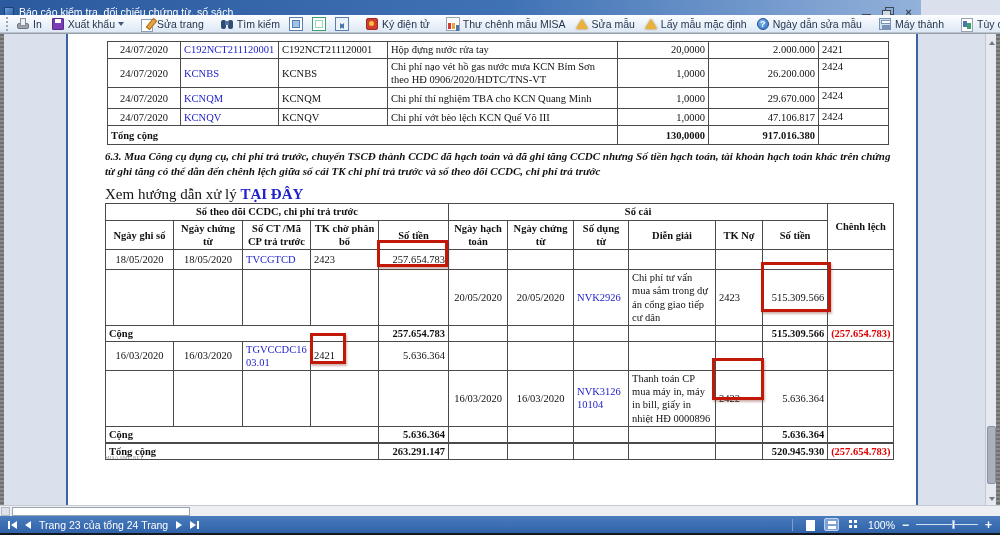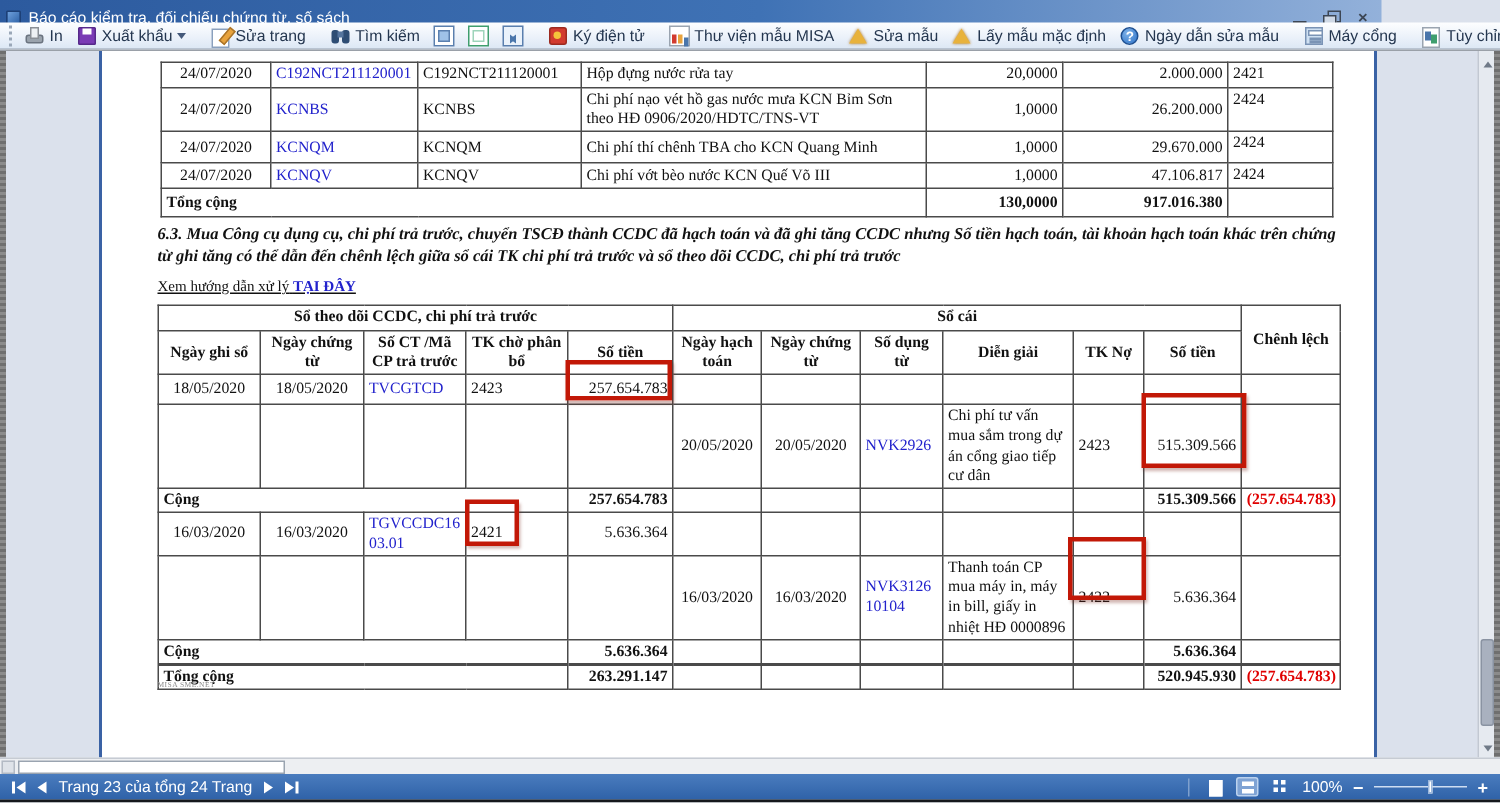--- a/index.html
+++ b/index.html
@@ -77,21 +77,21 @@
   .t2 { position:absolute; left:37px; top:169px; width:788px;padding-left:44px; }
   .c { text-align:center;margin-top:20px; } .r { text-align:right; } .b { font-weight:bold; }
   .link { color:#2222cc; cursor:pointer; }
   .brk { word-break:break-all; }
   .tk-top { vertical-align:top; }
   .hd { font-weight:bold; text-align:center; }
   .neg { color:#e00000; font-weight:bold; text-align:center; }
   .thick td { border-top-width:2px; }
 
   .sec-heading { position:absolute; left:37px; top:115px; width:792px; font-weight:bold; font-style:italic; font-size:11px; line-height:1.32; }
-  .sec-hint { position:absolute; left:37px; top:152px; font-size:10px;text-decoration:underline; }
+  .sec-hint { position:absolute; left:37px; top:152px; font-size:15px; }
   .sec-hint .hl { color:#2222cc; font-weight:bold; }
   .doc-footer { position:absolute; left:37px; top:421px; font-size:5px; color:#8a8a8a; letter-spacing:.3px; }
   .page-num { position:absolute; left:37px; top:411px; width:778px; text-align:right; font-size:11px; }
 
   
   .redbox { position:absolute; border:3px solid #c21807; box-shadow:1px 2px 2px rgba(120,40,30,.35); z-index:5; }
 
   
   .hscroll { position:absolute; left:0; top:505px; width:1000px; height:11px; background:#edeff2; border-top:1px solid #c6cbd3; }
   .hs-btn { position:absolute; left:1px; top:1px; width:9px; height:9px; background:#dfe3e9; border:1px solid #b3bac4; }
@@ -162,38 +162,38 @@
       <span class="ic ic-v3"></span>
     </div>
   <span class="tb-sep"></span>
   <div class="tb-item">
     <span class="ic ic-sign"></span>
     <span>Ký điện tử</span>
   </div>
   <span class="tb-sep"></span>
   <div class="tb-item">
     <span class="ic ic-chart"></span>
-    <span>Thư viện mẫu MISA</span>
+    <span>Thư chênh mẫu MISA</span>
   </div>
   <div class="tb-item">
     <span class="ic ic-tri"></span>
     <span>Sửa mẫu</span>
   </div>
   <div class="tb-item">
     <span class="ic ic-tri"></span>
     <span>Lấy mẫu mặc định</span>
   </div>
   <div class="tb-item">
     <span class="ic ic-help"></span>
     <span>Ngày dẫn sửa mẫu</span>
   </div>
   <span class="tb-sep"></span>
   <div class="tb-item">
     <span class="ic ic-calc"></span>
-    <span>Máy cổng</span>
+    <span>Máy thành</span>
   </div>
   <span class="tb-sep"></span>
   <div class="tb-item">
     <span class="ic ic-custom"></span>
     <span>Tùy chỉnh</span>
   </div>
   <span class="tb-sep"></span>
 
   <span class="tb-sep"></span>
 
@@ -233,30 +233,30 @@
         <td>KCNBS</td>
         <td>Chi phí nạo vét hồ gas nước mưa KCN Bỉm Sơn theo HĐ 0906/2020/HDTC/TNS-VT</td>
         <td class="r">1,0000</td>
         <td class="r">26.200.000</td>
         <td class="tk-top">2424</td>
       </tr>
       <tr style="height:21px">
         <td class="c">24/07/2020</td>
         <td class="link">KCNQM</td>
         <td>KCNQM</td>
-        <td>Chi phí thí chênh TBA cho KCN Quang Minh</td>
+        <td>Chi phí thí nghiệm TBA cho KCN Quang Minh</td>
         <td class="r">1,0000</td>
         <td class="r">29.670.000</td>
         <td class="tk-top">2424</td>
       </tr>
       <tr style="height:17px">
         <td class="c">24/07/2020</td>
         <td class="link">KCNQV</td>
         <td>KCNQV</td>
-        <td>Chi phí vớt bèo nước KCN Quế Võ III</td>
+        <td>Chi phí vớt bèo lệch KCN Quế Võ III</td>
         <td class="r">1,0000</td>
         <td class="r">47.106.817</td>
         <td class="tk-top">2424</td>
       </tr>
       <tr style="height:19px">
         <td class="b" colspan="4">Tổng cộng</td>
         <td class="r b">130,0000</td>
         <td class="r b">917.016.380</td>
         <td></td>
       </tr>

